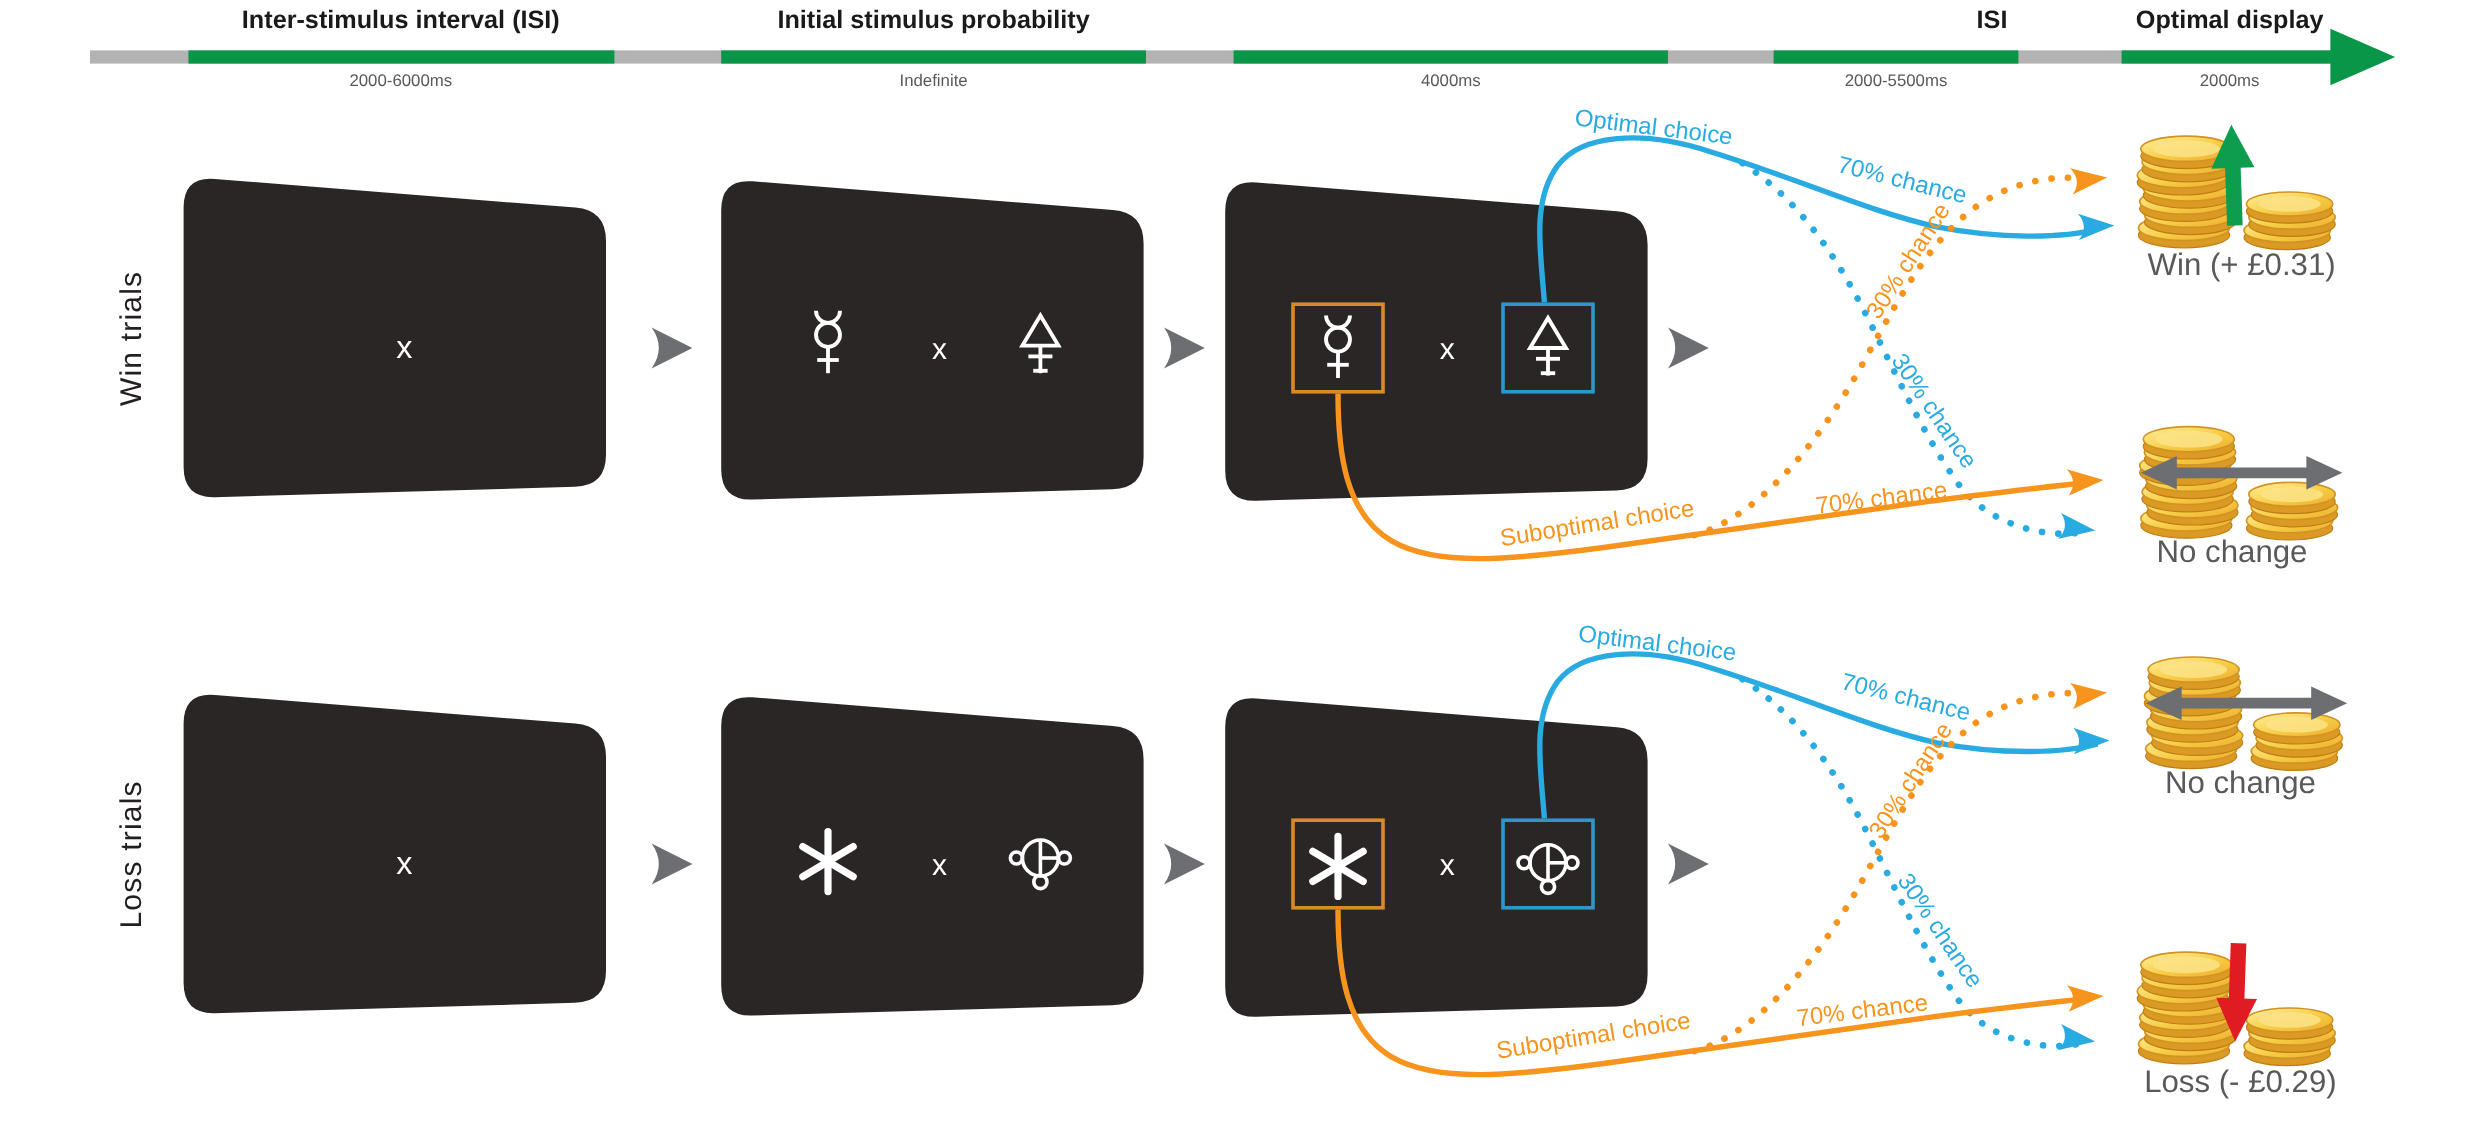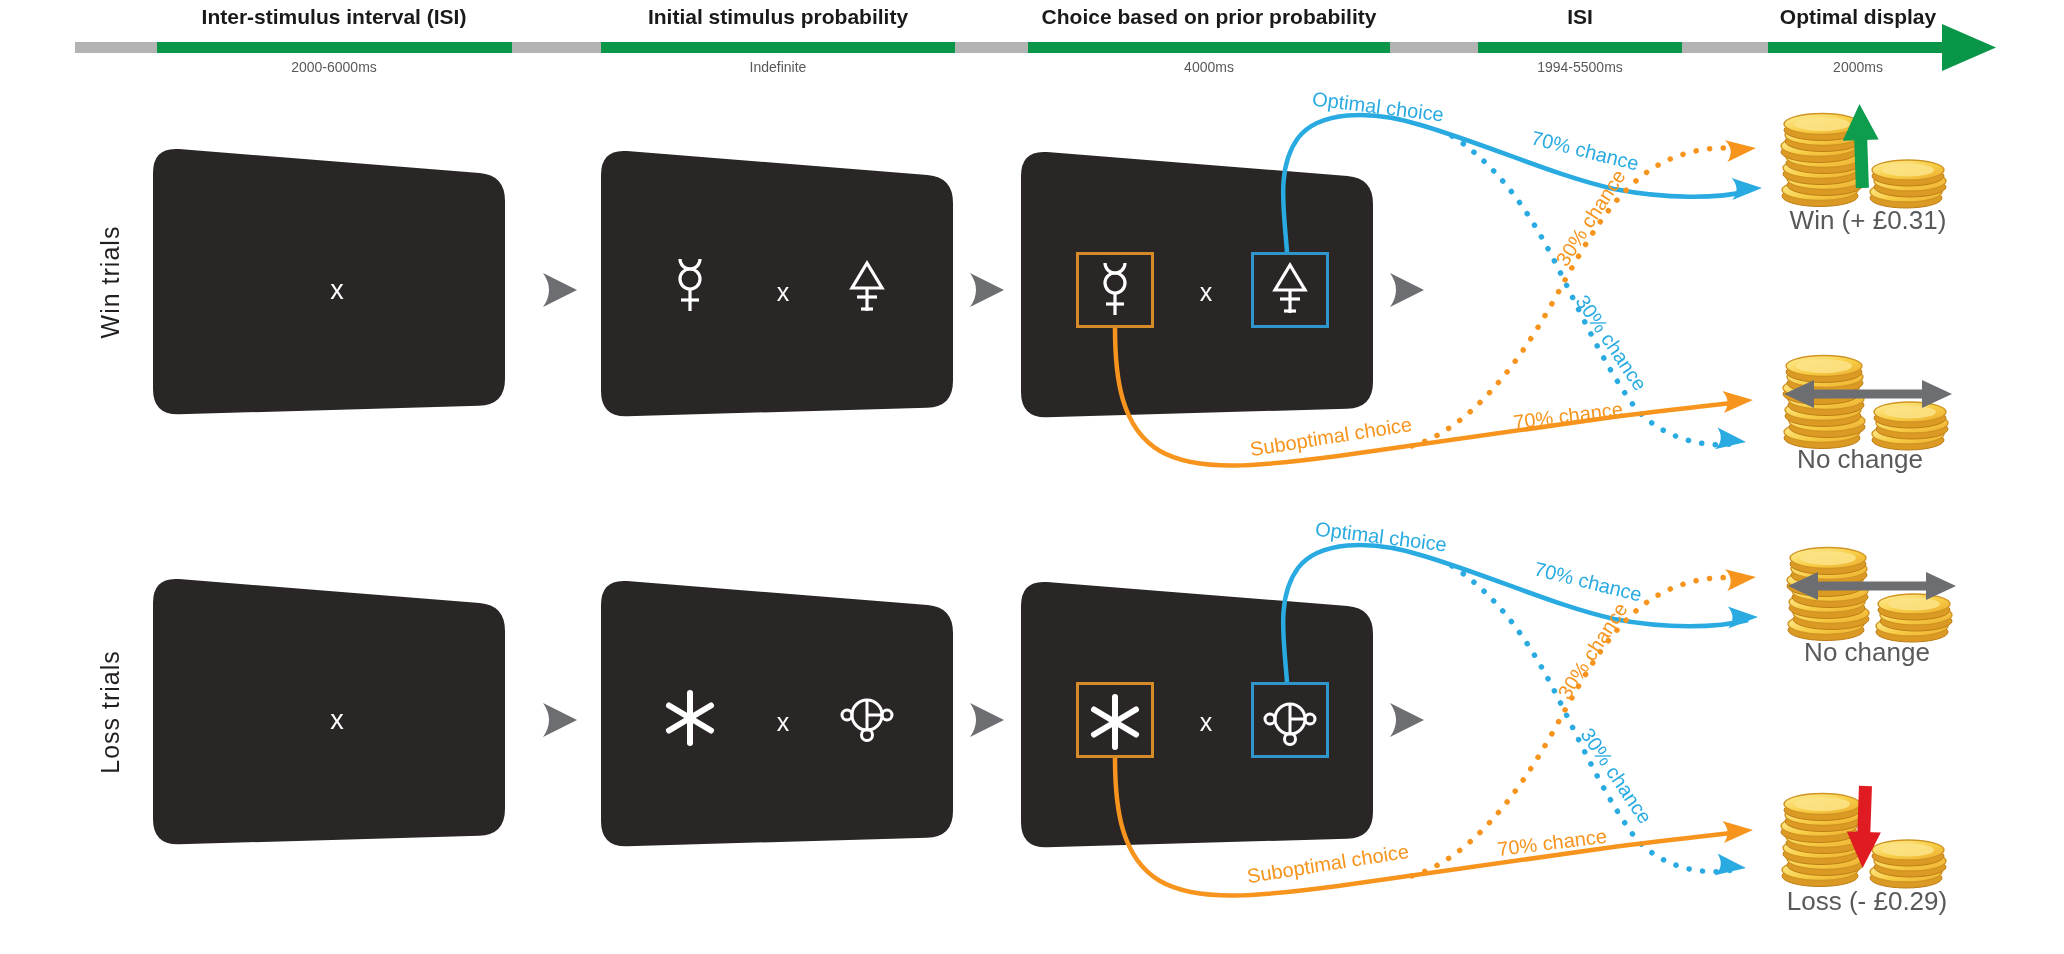--- a/index.html
+++ b/index.html
@@ -165,28 +165,27 @@
     <use href="#mercury" transform="translate(1115,292)"></use>
     <use href="#sulfur" transform="translate(1290,292)"></use>
     <use href="#asterisk" transform="translate(690,718)"></use>
     <use href="#sigil" transform="translate(867,718)"></use>
     <use href="#asterisk" transform="translate(1115,722)"></use>
     <use href="#sigil" transform="translate(1290,722)"></use>
   </svg>
 
   <div class="phase-label" style="left:334px">Inter-stimulus interval (ISI)</div>
   <div class="phase-label" style="left:778px">Initial stimulus probability</div>
-  <div class="phase-label" style="left:1209px">Choice based on prior probability</div>
-  <div class="phase-label" style="left:1580px">ISI</div>
+  <div class="phase-label" style="left:1660px">ISI</div>
   <div class="phase-label" style="left:1858px">Optimal display</div>
 
   <div class="duration-label" style="left:334px">2000-6000ms</div>
   <div class="duration-label" style="left:778px">Indefinite</div>
   <div class="duration-label" style="left:1209px">4000ms</div>
-  <div class="duration-label" style="left:1580px">1994-5500ms</div>
+  <div class="duration-label" style="left:1580px">2000-5500ms</div>
   <div class="duration-label" style="left:1858px">2000ms</div>
 
   <div class="row-label" style="left:110px;top:282px">Win trials</div>
   <div class="row-label" style="left:110px;top:712px">Loss trials</div>
 
   <span class="fix-x" style="left:337px;top:290px">x</span>
   <span class="sep-x" style="left:783px;top:292px">x</span>
   <span class="sep-x" style="left:1206px;top:292px">x</span>
   <span class="fix-x" style="left:337px;top:720px">x</span>
   <span class="sep-x" style="left:783px;top:722px">x</span>

